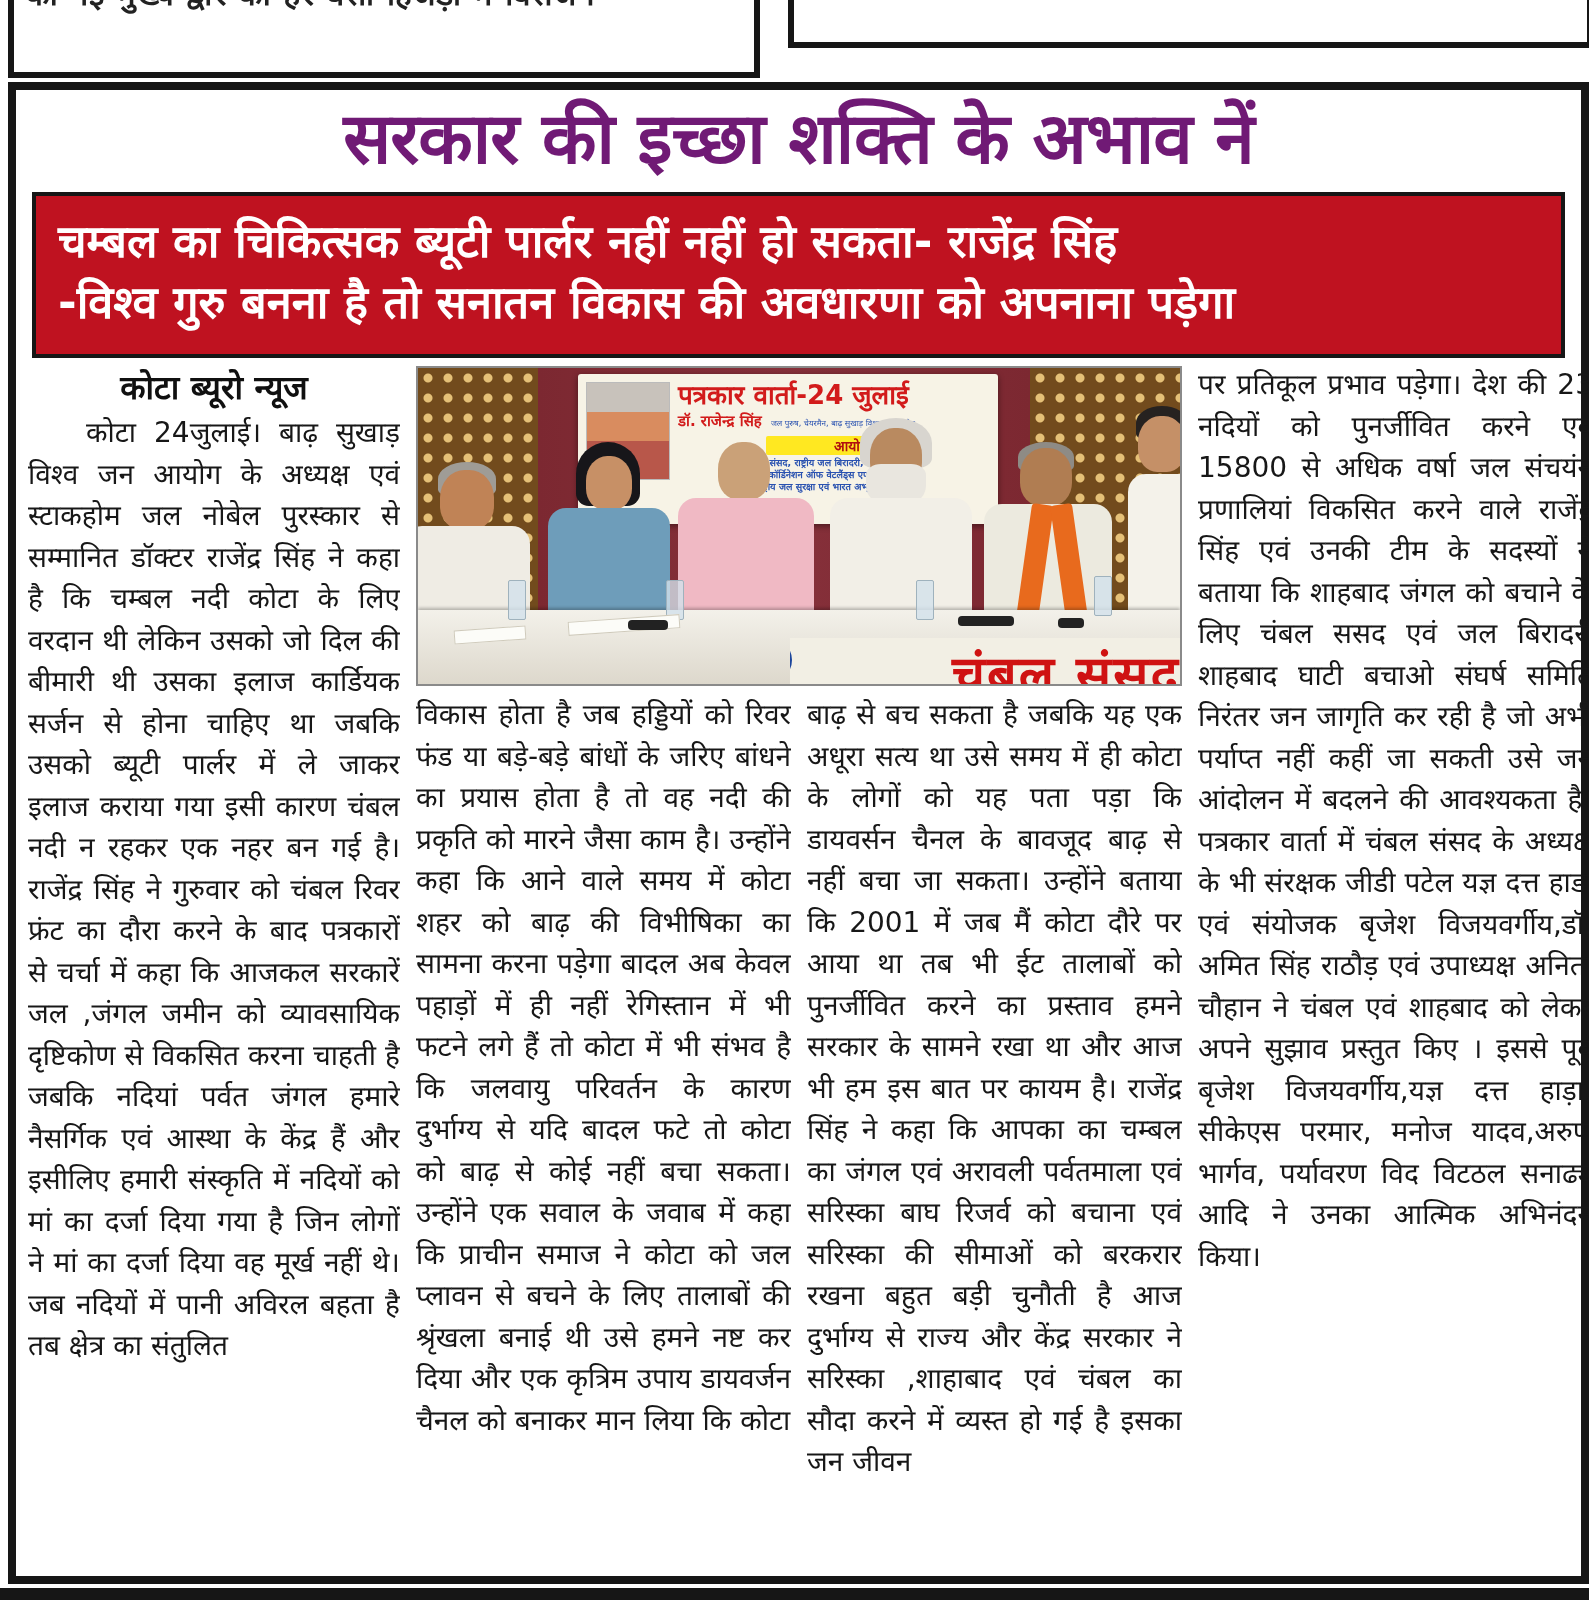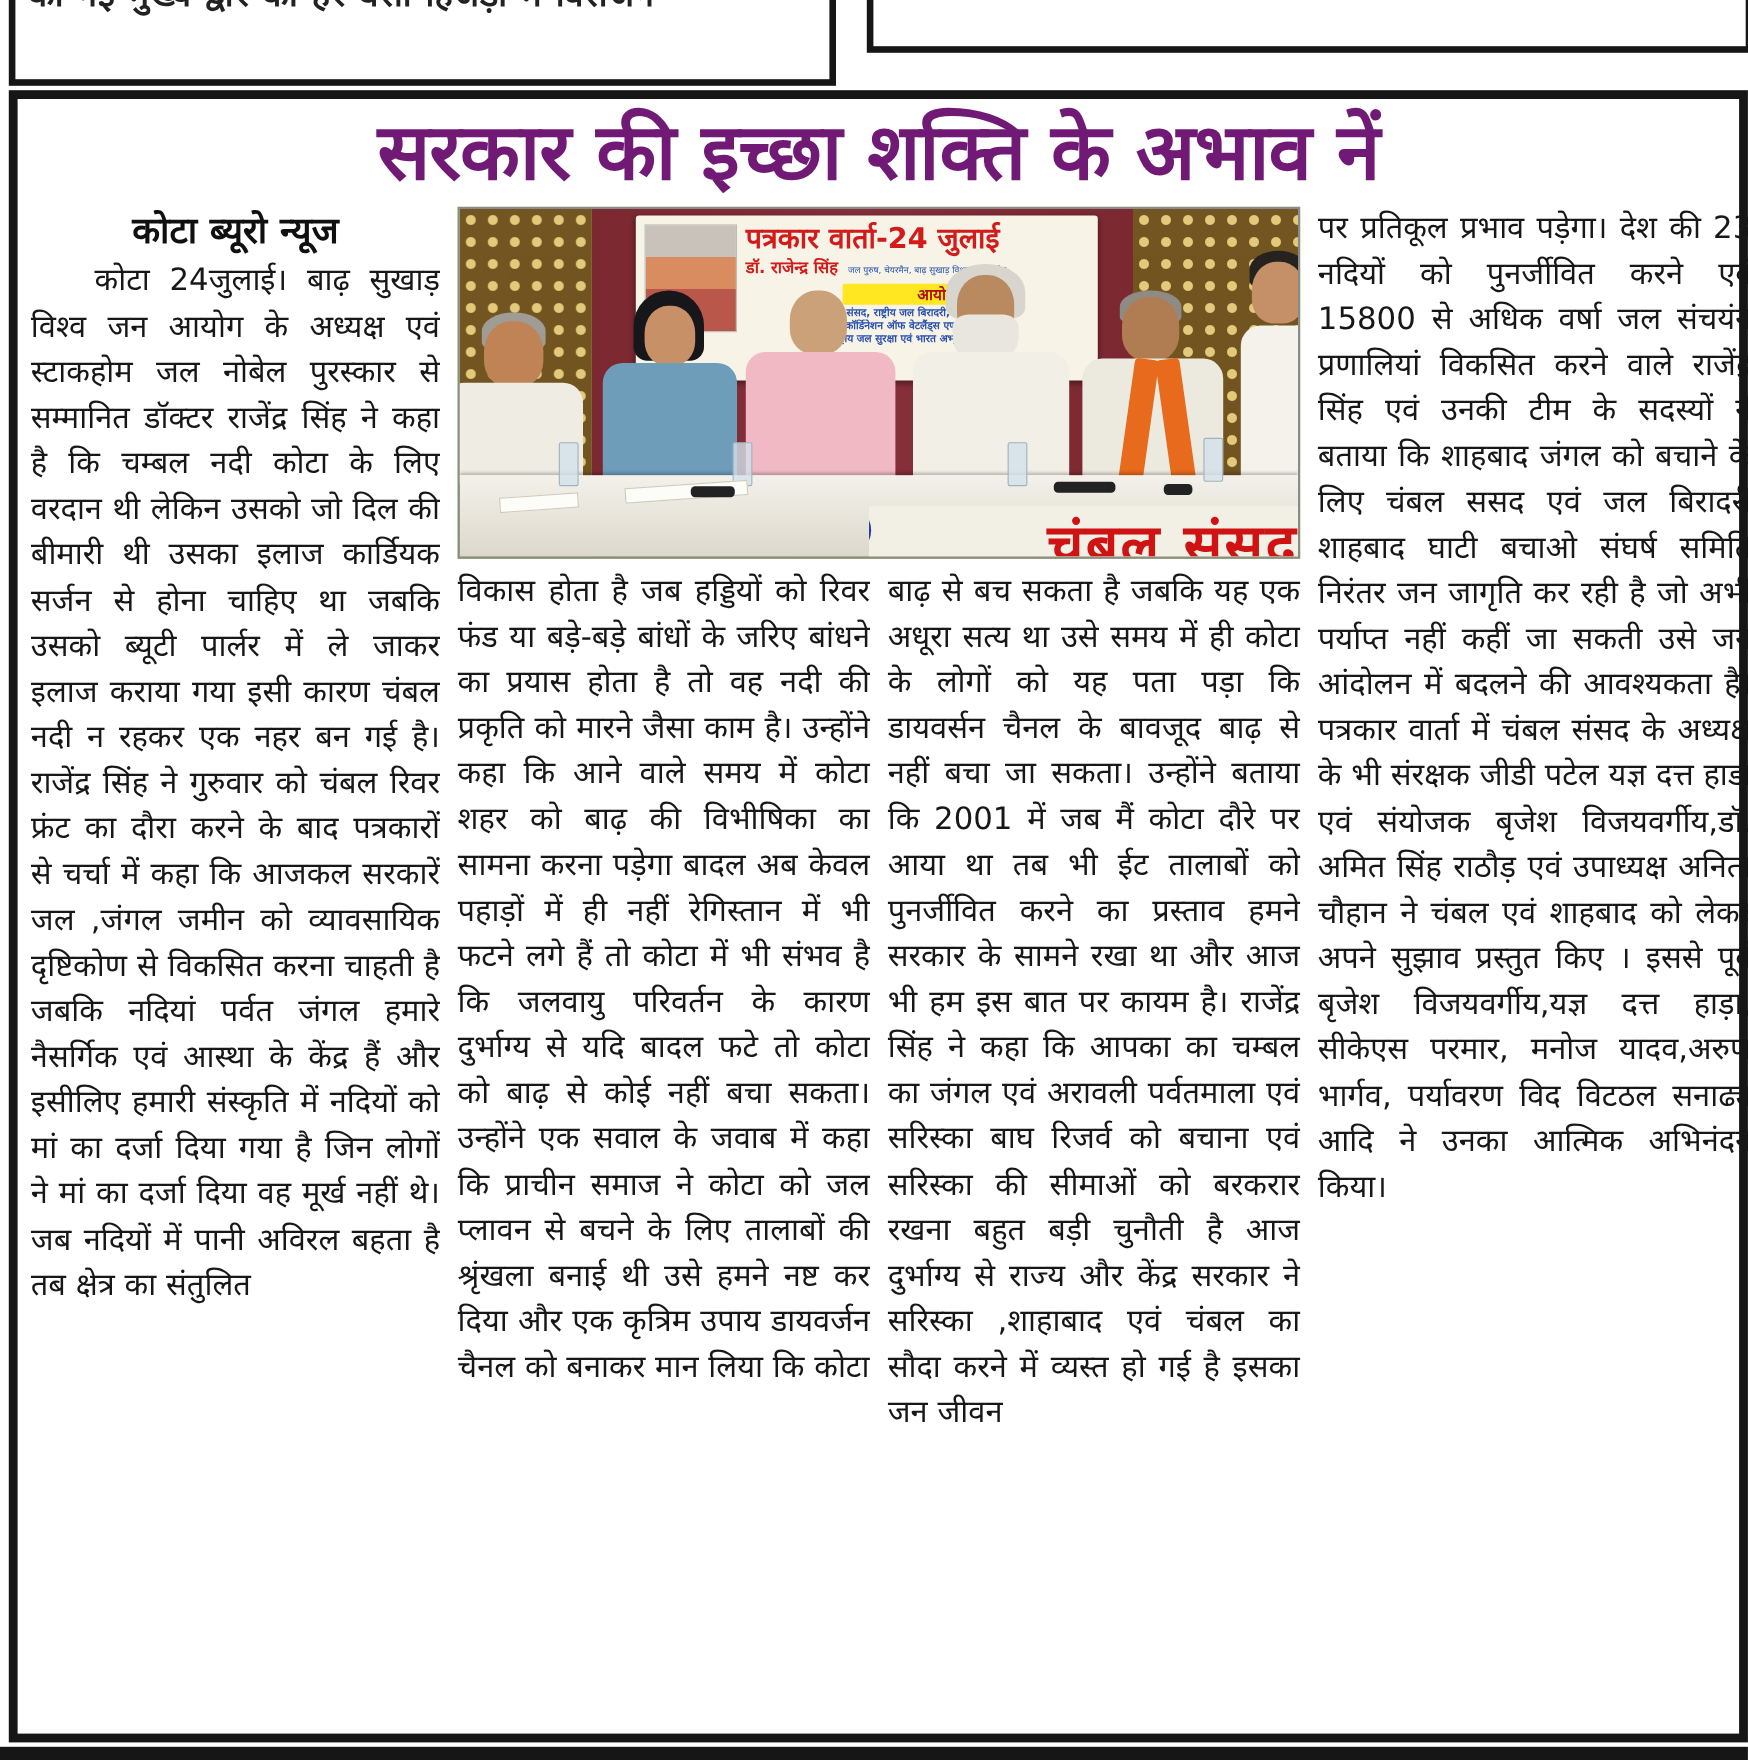--- a/index.html
+++ b/index.html
@@ -34,21 +34,21 @@
       font-weight:500;}
   .col1{width:372px;flex:none;}
   .colmid{width:766px;flex:none;display:flex;flex-direction:column;}
   .mid-cols{display:flex;gap:16px;flex:1;overflow:hidden;}
   .col2,.col3{width:375px;flex:none;overflow:hidden;}
   .col4{width:395px;flex:none;}
   .byline{text-align:center;font-weight:800;font-size:33px;line-height:48px;color:#101010;}
   .indent{text-indent:58px;}
 
   
-  .photo{position:relative;height:316px;margin:2px 0 8px;background:#bef264;
+  .photo{position:relative;height:316px;margin:2px 0 8px;background:#c2410c;
       border:2px solid #8a8a8a;overflow:hidden;}
   .gold-panel{position:absolute;top:0;bottom:0;width:120px;background-color:#7a5а22;
       background-color:#6e4c1e;
       background-image:radial-gradient(circle at 50% 50%, #e7c77d 4px, rgba(0,0,0,0) 5px);
       background-size:20px 20px;opacity:.95;}
   .gp-left{left:0;}
   .gp-right{right:0;width:150px;}
   .wall-line{position:absolute;left:120px;right:150px;top:0;bottom:0;
       background:linear-gradient(90deg,#7c2831 0%,#86303a 50%,#7c2831 100%);}
   .banner{position:absolute;left:160px;top:6px;width:420px;height:150px;background:#f7f3e6;
@@ -95,20 +95,24 @@
     </div>
     <div class="crop-box-right"></div>
   </div>
 
   <div class="article">
 
     <div class="headline">
       <div>सरकार की इच्छा शक्ति के अभाव नें</div>
     </div>
 
+    <div class="subhead">
+      <div class="sh1">चम्बल का चिकित्सक ब्यूटी पार्लर नहीं नहीं हो सकता- राजेंद्र सिंह</div>
+      <div class="sh2">-विश्व गुरु बनना  है तो सनातन विकास की अवधारणा को अपनाना पड़ेगा</div>
+    </div>
 
     <div class="body-row">
 
       <div class="colbox col1">
         <div class="byline">कोटा ब्यूरो न्यूज</div>
         <div class="col-text indent">कोटा 24जुलाई। बाढ़ सुखाड़ विश्व जन आयोग के अध्यक्ष एवं स्टाकहोम जल नोबेल पुरस्कार  से सम्मानित डॉक्टर राजेंद्र सिंह ने कहा है कि चम्बल नदी कोटा के लिए वरदान थी लेकिन उसको जो दिल की बीमारी थी उसका इलाज कार्डियक सर्जन से होना चाहिए था जबकि उसको ब्यूटी पार्लर में ले जाकर इलाज कराया गया इसी कारण चंबल नदी न रहकर एक नहर बन गई है। राजेंद्र सिंह ने गुरुवार को चंबल रिवर फ्रंट का दौरा करने के बाद पत्रकारों से चर्चा में कहा कि आजकल सरकारें जल ,जंगल जमीन को व्यावसायिक दृष्टिकोण से विकसित करना चाहती है जबकि नदियां पर्वत जंगल हमारे नैसर्गिक एवं आस्था के केंद्र हैं और इसीलिए हमारी संस्कृति में नदियों को मां का दर्जा दिया गया है जिन लोगों ने मां का दर्जा दिया वह मूर्ख नहीं थे। जब नदियों में पानी अविरल बहता है तब क्षेत्र का संतुलित</div>
       </div>
 
       <div class="colmid">
 

